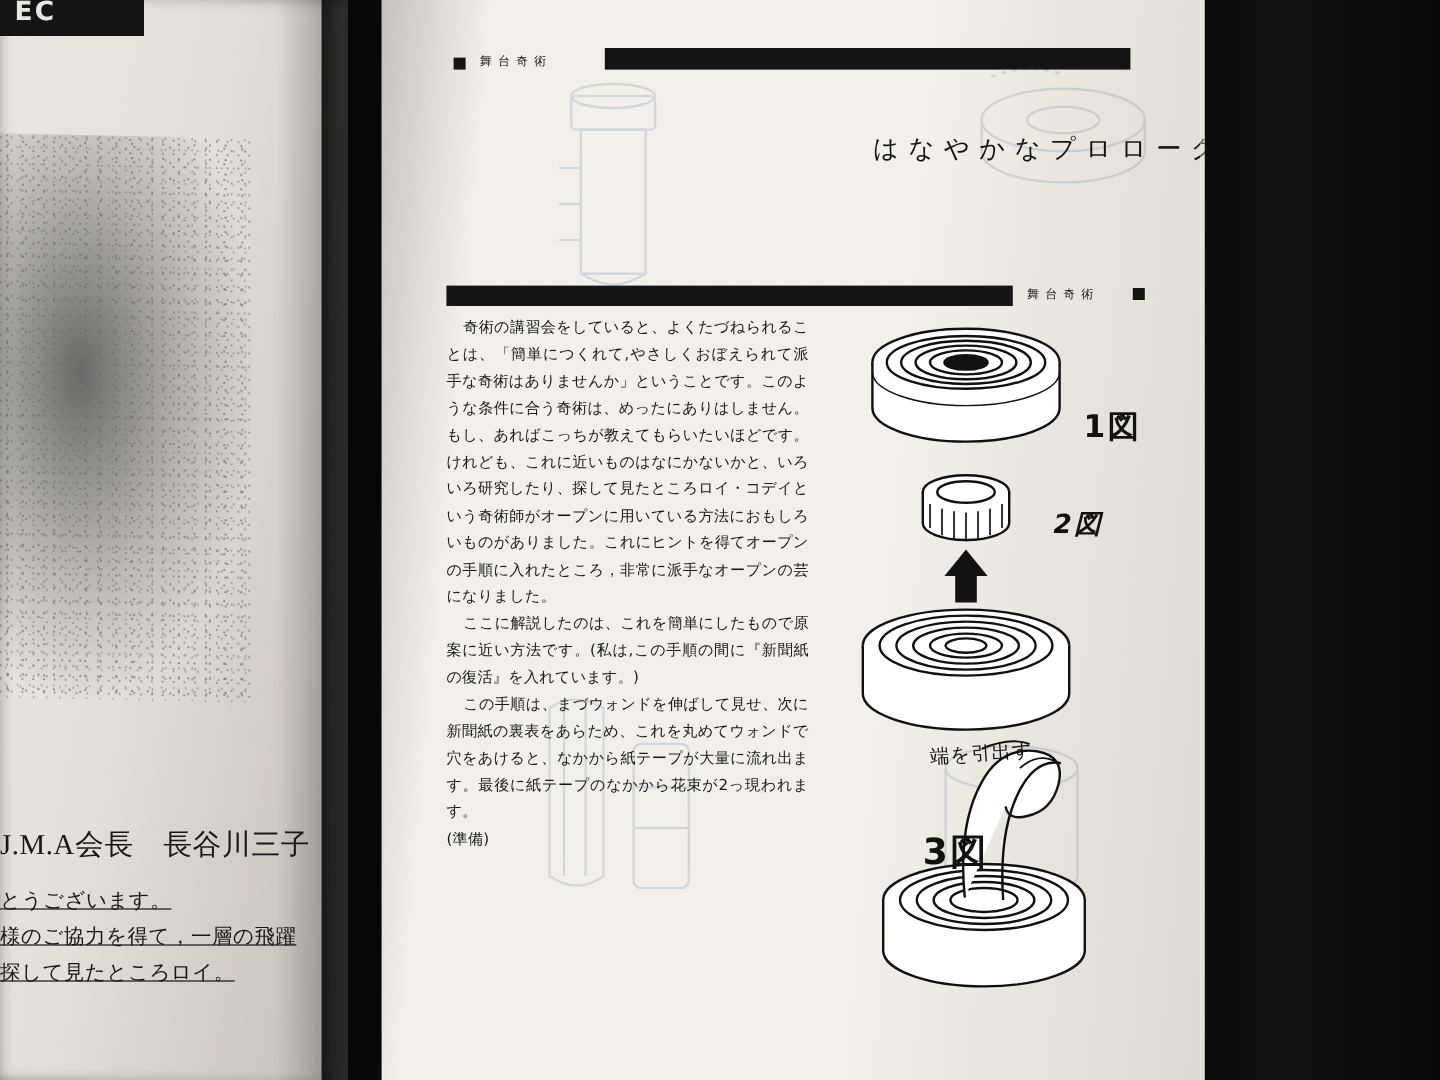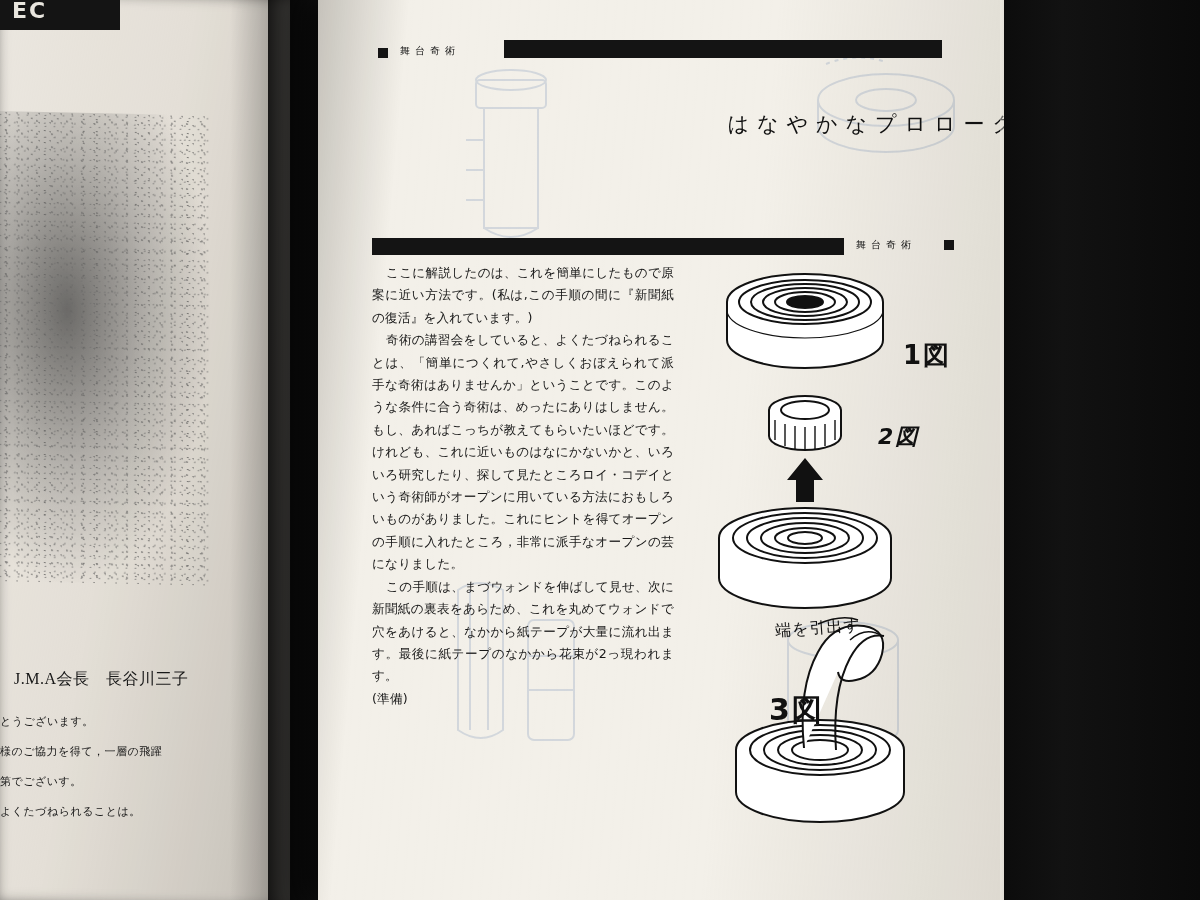--- a/index.html
+++ b/index.html
@@ -67,22 +67,22 @@
 
   .left-text {
     position: absolute;
     left: 0; bottom: 74px;
     width: 290px;
     color: #171717;
     font-family: "Liberation Serif", serif;
     letter-spacing: .5px;
   }
   .left-text div { white-space: nowrap; }
-  .lt-title { font-size: 16px; margin-bottom: 16px; padding-left: 14px; }
-  .lt-line { font-size: 11px; line-height: 30px; }
+  .lt-title { font-size: 24px; margin-bottom: 16px; }
+  .lt-line { font-size: 17px; line-height: 30px; text-decoration: underline; }
 
   
   .ink-block {
     position: absolute;
     left: 0; top: -4px;
     width: 120px; height: 34px;
     background: #141414;
   }
   .ink-block .glyph {
     position:absolute; left:12px; top:2px;
@@ -243,22 +243,21 @@
   </div>
 
   <div class="ink-block">
     <div class="glyph">EC</div>
   </div>
 
   <div class="left-text">
     <div class="lt-title">J.M.A会長　長谷川三子</div>
     <div class="lt-line">とうございます。</div>
     <div class="lt-line">様のご協力を得て，一層の飛躍</div>
-    <div class="lt-line">第でございす。</div>
-    <div class="lt-line">よくたづねられることは。</div>
+    <div class="lt-line">探して見たところロイ。</div>
   </div>
 
   <div class="gutter"></div>
 
   <div class="right-page">
 
     <div class="ghost" style="left:118px; top:60px;">
       <svg width="170" height="230" viewBox="0 0 170 230" fill="none" stroke="currentColor" stroke-width="2">
         <rect x="40" y="20" width="70" height="28" rx="4"></rect>
         <rect x="48" y="48" width="54" height="120"></rect>
@@ -299,22 +298,22 @@
 
   <div class="doc-title" style="left:318px; width:688px;">はなやかなプロローグ</div>
 
   <div class="byline">高木重朗</div>
 
   <div class="hdr-rule" style="left:372px; top:238px; width:472px; height:17px;"></div>
   <div class="hdr-label" style="left:856px; top:238px;">舞台奇術</div>
   <div class="sq" style="left:944px; top:240px;"></div>
 
   <div class="body-col">
+    <p class="ind">奇術の講習会をしていると、よくたづねられることは、「簡単につくれて,やさしくおぼえられて派手な奇術はありませんか」ということです。このような条件に合う奇術は、めったにありはしません。もし、あればこっちが教えてもらいたいほどです。けれども、これに近いものはなにかないかと、いろいろ研究したり、探して見たところロイ・コデイという奇術師がオープンに用いている方法におもしろいものがありました。これにヒントを得てオープンの手順に入れたところ，非常に派手なオープンの芸になりました。</p>
     <p class="ind">ここに解説したのは、これを簡単にしたもので原案に近い方法です。(私は,この手順の間に『新聞紙の復活』を入れています。)</p>
-    <p class="ind">奇術の講習会をしていると、よくたづねられることは、「簡単につくれて,やさしくおぼえられて派手な奇術はありませんか」ということです。このような条件に合う奇術は、めったにありはしません。もし、あればこっちが教えてもらいたいほどです。けれども、これに近いものはなにかないかと、いろいろ研究したり、探して見たところロイ・コデイという奇術師がオープンに用いている方法におもしろいものがありました。これにヒントを得てオープンの手順に入れたところ，非常に派手なオープンの芸になりました。</p>
     <p class="ind">この手順は、まづウォンドを伸ばして見せ、次に新聞紙の裏表をあらため、これを丸めてウォンドで穴をあけると、なかから紙テープが大量に流れ出ます。最後に紙テープのなかから花束が2っ現われます。</p>
     <p class="sec-label">(準備)</p>
   </div>
 
   <div class="fig-area">
     <svg width="300" height="610" viewBox="0 0 300 610" fill="none" stroke="#111" stroke-width="2">
 
       <g>
         <ellipse cx="105" cy="52" rx="78" ry="28" fill="#fff"></ellipse>
         <path d="M27 52 v38 a78 28 0 0 0 156 0 v-38" fill="#fff"></path>

